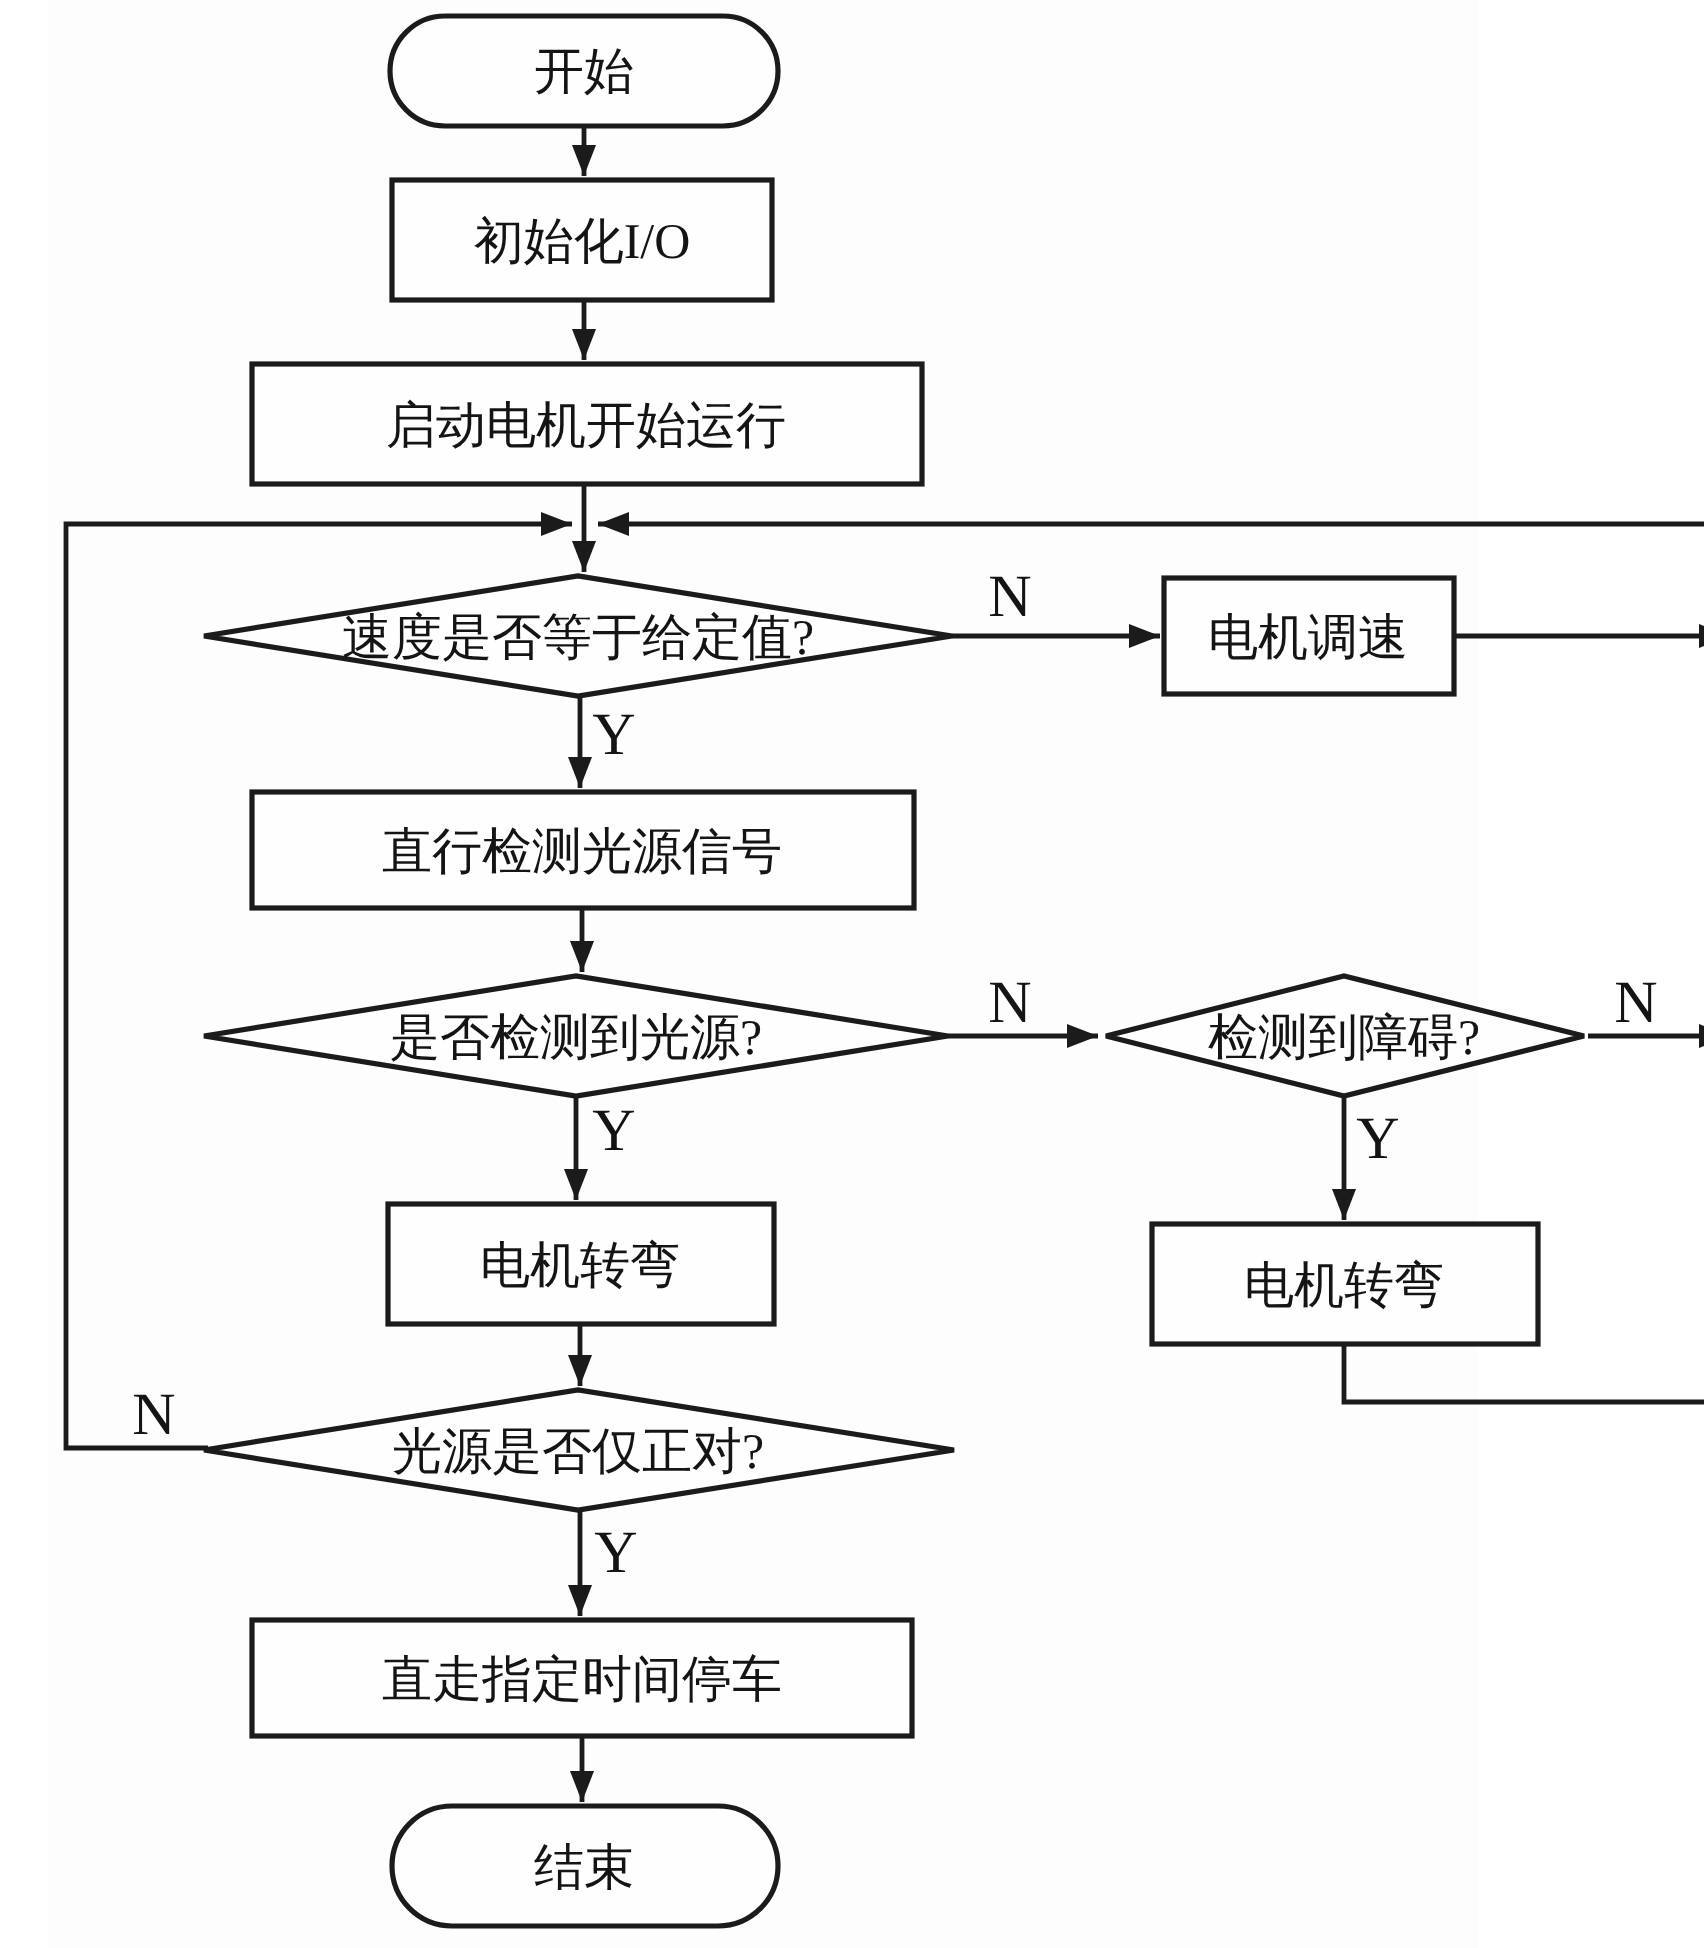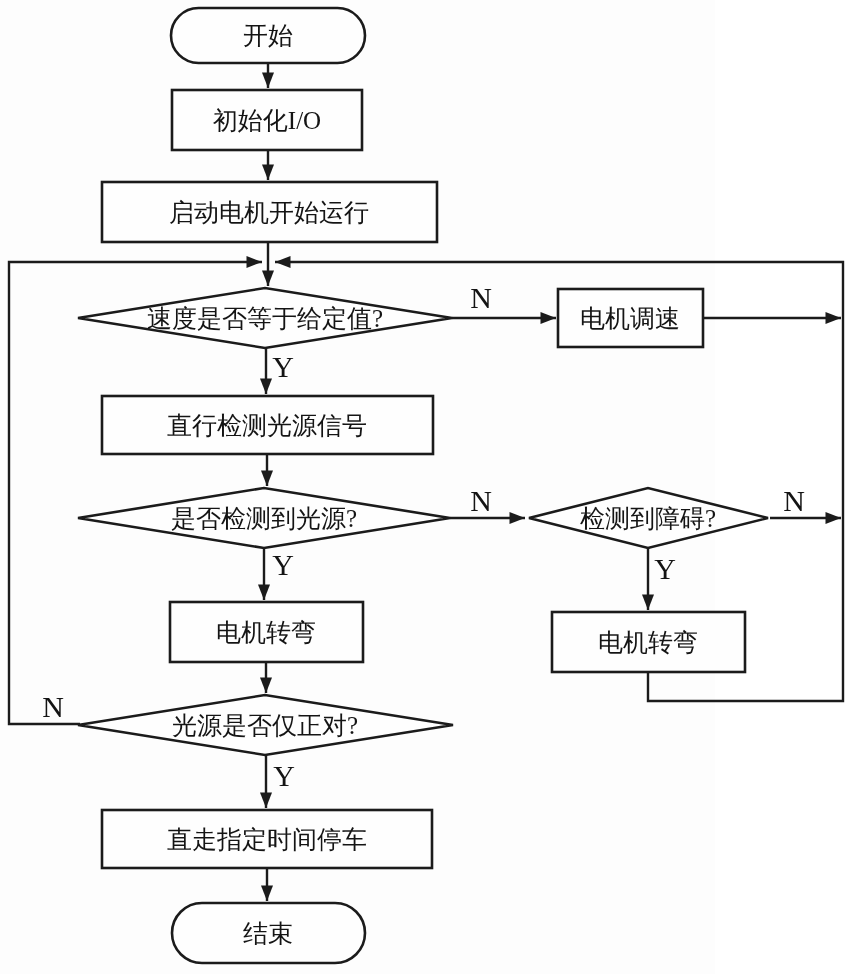--- a/index.html
+++ b/index.html
@@ -2,20 +2,21 @@
 <html><head>
 <meta charset="utf-8">
 <style>
   html, body { margin: 0; padding: 0; background: #ffffff; }
   .canvas {
     position: relative;
     width: 715px;
     height: 974px;
     background: #fdfdfd;
     font-family: "Liberation Serif", "DejaVu Serif", serif;
+    margin-left: 24px;
   }
   svg { display: block; }
   .shape  { fill: #fefefe; stroke: #1b1b1b; stroke-width: 2.6; }
   .edge   { fill: none;    stroke: #1b1b1b; stroke-width: 2.4; }
   .nlabel {
     font-family: "Liberation Serif", "DejaVu Serif", serif;
     font-size: 25px; fill: #141414; text-anchor: middle;
   }
   .blabel {
     font-family: "Liberation Serif", "DejaVu Serif", serif;

